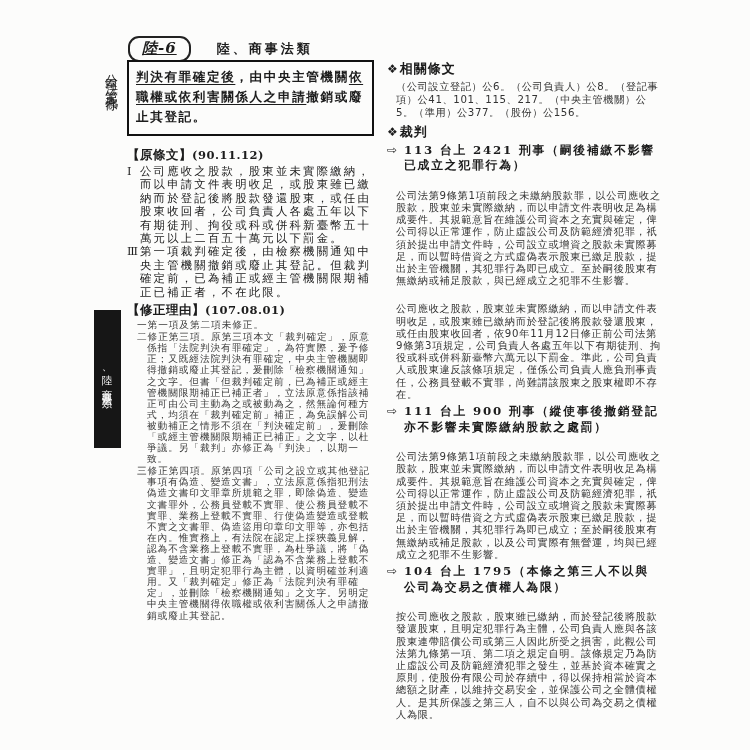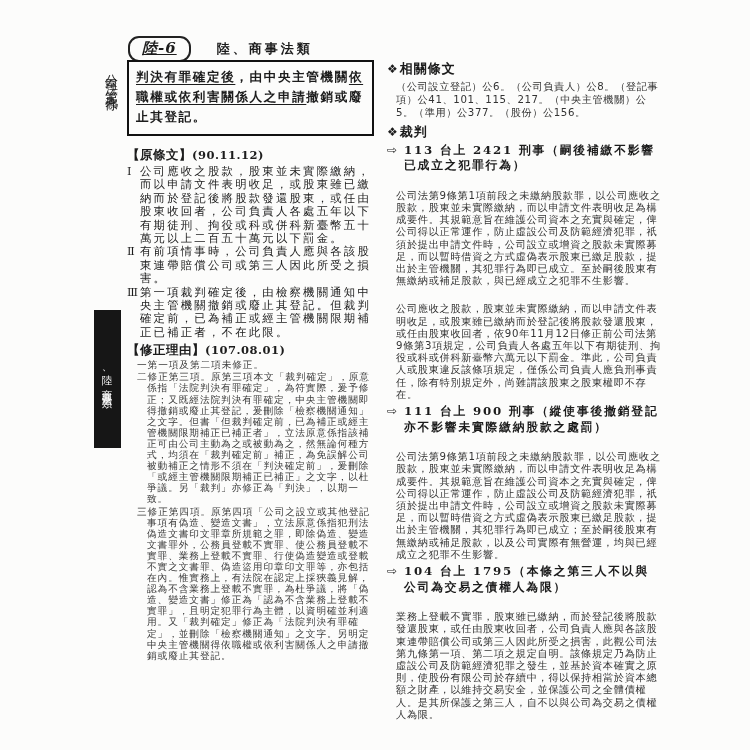--- a/index.html
+++ b/index.html
@@ -165,21 +165,20 @@
   <div class="columns">
 
     <div class="col-left">
       <div class="boxed"><span class="u">判決有罪確定後</span><span>，由中央主管機關</span><span class="u">依職權或依利害關係人之申請</span><span>撤銷或廢止其登記。</span></div>
 
       <div class="bracket-head">
         <span>【原條文】</span><span class="date">(90.11.12)</span>
       </div>
       <div class="law-paras">
           <div class="law-para"><span class="rn">Ⅰ</span>公司應收之股款，股東並未實際繳納，而以申請文件表明收足，或股東雖已繳納而於登記後將股款發還股東，或任由股東收回者，公司負責人各處五年以下有期徒刑、拘役或科或併科新臺幣五十萬元以上二百五十萬元以下罰金。</div>
-          <div class="law-para"><span class="rn">Ⅱ</span>有前項情事時，公司負責人應與各該股東連帶賠償公司或第三人因此所受之損害。</div>
           <div class="law-para"><span class="rn">Ⅲ</span>第一項裁判確定後，由檢察機關通知中央主管機關撤銷或廢止其登記。但裁判確定前，已為補正或經主管機關限期補正已補正者，不在此限。</div>
         </div>
 
       <div class="bracket-head">
         <span>【修正理由】</span><span class="date">(107.08.01)</span>
       </div>
       <div class="fine">
           <div class="amend-item">一第一項及第二項未修正。</div>
           <div class="amend-item">二修正第三項。原第三項本文「裁判確定」，原意係指「法院判決有罪確定」，為符實際，爰予修正；又既經法院判決有罪確定，中央主管機關即得撤銷或廢止其登記，爰刪除「檢察機關通知」之文字。但書「但裁判確定前，已為補正或經主管機關限期補正已補正者」，立法原意係指該補正可由公司主動為之或被動為之，然無論何種方式，均須在「裁判確定前」補正，為免誤解公司被動補正之情形不須在「判決確定前」，爰刪除「或經主管機關限期補正已補正」之文字，以杜爭議。另「裁判」亦修正為「判決」，以期一致。</div>
           <div class="amend-item">三修正第四項。原第四項「公司之設立或其他登記事項有偽造、變造文書」，立法原意係指犯刑法偽造文書印文罪章所規範之罪，即除偽造、變造文書罪外，公務員登載不實罪、使公務員登載不實罪、業務上登載不實罪、行使偽造變造或登載不實之文書罪、偽造盜用印章印文罪等，亦包括在內。惟實務上，有法院在認定上採狹義見解，認為不含業務上登載不實罪，為杜爭議，將「偽造、變造文書」修正為「認為不含業務上登載不實罪」，且明定犯罪行為主體，以資明確並利適用。又「裁判確定」修正為「法院判決有罪確定」，並刪除「檢察機關通知」之文字。另明定中央主管機關得依職權或依利害關係人之申請撤銷或廢止其登記。</div>
@@ -194,27 +193,27 @@
 
       <div class="r-head">
         <span class="glyph">❖</span><span>裁判</span>
       </div>
       <div>
           <div class="case">
             <div class="case-head"><span class="arrow">⇨</span>113 台上 2421 刑事（嗣後補繳不影響已成立之犯罪行為）</div>
             <div class="case-body">公司法第9條第1項前段之未繳納股款罪，以公司應收之股款，股東並未實際繳納，而以申請文件表明收足為構成要件。其規範意旨在維護公司資本之充實與確定，俾公司得以正常運作，防止虛設公司及防範經濟犯罪，祇須於提出申請文件時，公司設立或增資之股款未實際募足，而以暫時借資之方式虛偽表示股東已繳足股款，提出於主管機關，其犯罪行為即已成立。至於嗣後股東有無繳納或補足股款，與已經成立之犯罪不生影響。</div>
           </div>
           <div class="case">
-            <div class="case-body">公司應收之股款，股東並未實際繳納，而以申請文件表明收足，或股東雖已繳納而於登記後將股款發還股東，或任由股東收回者，依90年11月12日修正前公司法第9條第3項規定，公司負責人各處五年以下有期徒刑、拘役或科或併科新臺幣六萬元以下罰金。準此，公司負責人或股東違反該條項規定，僅係公司負責人應負刑事責任，除有特別規定外，尚難謂該股東之股東權即不存在。</div>
+            <div class="case-body">公司應收之股款，股東並未實際繳納，而以申請文件表明收足，或股東雖已繳納而於登記後將股款發還股東，或任由股東收回者，依90年11月12日修正前公司法第9條第3項規定，公司負責人各處五年以下有期徒刑、拘役或科或併科新臺幣六萬元以下罰金。準此，公司負責人或股東違反該條項規定，僅係公司負責人應負刑事責任，公務員登載不實罪，尚難謂該股東之股東權即不存在。</div>
           </div>
           <div class="case">
             <div class="case-head"><span class="arrow">⇨</span>111 台上 900 刑事（縱使事後撤銷登記亦不影響未實際繳納股款之處罰）</div>
             <div class="case-body">公司法第9條第1項前段之未繳納股款罪，以公司應收之股款，股東並未實際繳納，而以申請文件表明收足為構成要件。其規範意旨在維護公司資本之充實與確定，俾公司得以正常運作，防止虛設公司及防範經濟犯罪，祇須於提出申請文件時，公司設立或增資之股款未實際募足，而以暫時借資之方式虛偽表示股東已繳足股款，提出於主管機關，其犯罪行為即已成立；至於嗣後股東有無繳納或補足股款，以及公司實際有無營運，均與已經成立之犯罪不生影響。</div>
           </div>
           <div class="case">
             <div class="case-head"><span class="arrow">⇨</span>104 台上 1795（本條之第三人不以與公司為交易之債權人為限）</div>
-            <div class="case-body">業務上登載不實罪，股東雖已繳納，而於登記後將股款發還股東，或任由股東收回者，公司負責人應與各該股東連帶賠償公司或第三人因此所受之損害，此觀公司法第九條第一項、第二項之規定自明。該條規定乃為防止虛設公司及防範經濟犯罪之發生，並基於資本確實之原則，使股份有限公司於存續中，得以保持相當於資本總額之財產，以維持交易安全，並保護公司之全體債權人。是其所保護之第三人，自不以與公司為交易之債權人為限。</div>
+            <div class="case-body">按公司應收之股款，股東雖已繳納，而於登記後將股款發還股東，且明定犯罪行為主體，公司負責人應與各該股東連帶賠償公司或第三人因此所受之損害，此觀公司法第九條第一項、第二項之規定自明。該條規定乃為防止虛設公司及防範經濟犯罪之發生，並基於資本確實之原則，使股份有限公司於存續中，得以保持相當於資本總額之財產，以維持交易安全，並保護公司之全體債權人。是其所保護之第三人，自不以與公司為交易之債權人為限。</div>
           </div>
         </div>
     </div>
 
   </div>
 </div>
 
 </body></html>

